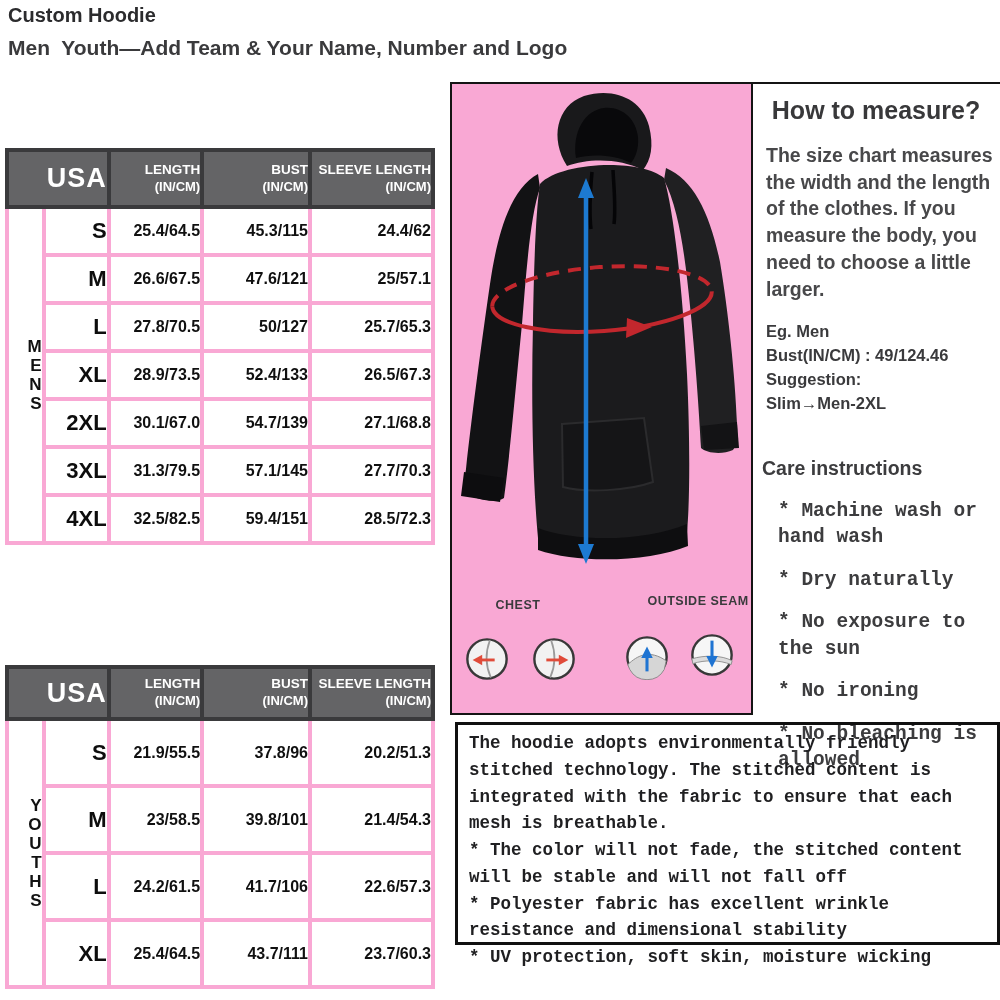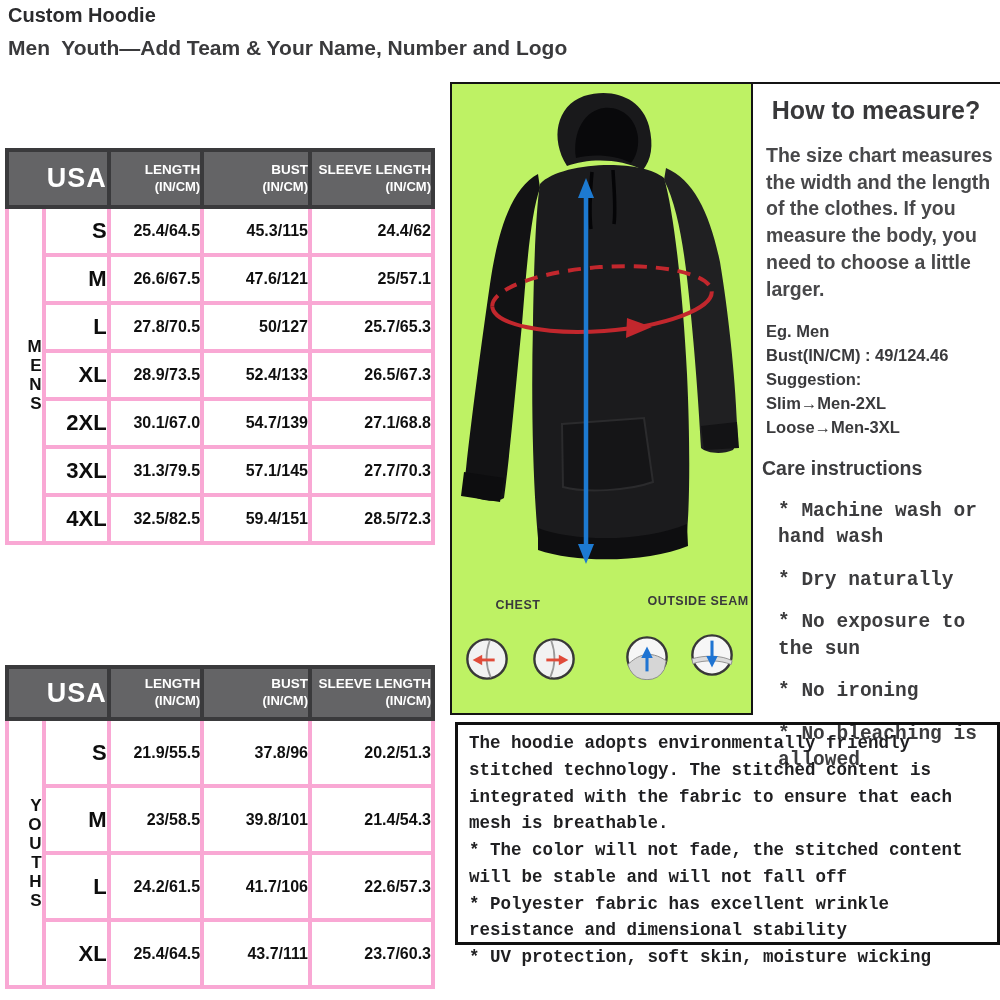--- a/index.html
+++ b/index.html
@@ -17,21 +17,21 @@
   table.size-tbl thead th{background:#646466;color:#fff;border-color:#3a3a3c;}
   th.usa-cell{font-size:27px;font-weight:700;letter-spacing:1px;}
   th.col-head{font-size:13.5px;font-weight:700;line-height:1.25;}
   th.col-head .sub{display:block;font-size:13px;font-weight:700;}
   td.grp-cell{background:#fff;}
   .vert-label{white-space:pre-line;font-size:17px;font-weight:700;line-height:1.12;color:#111;}
   td.size-cell{font-size:22px;font-weight:700;color:#0d0d0d;}
   td.val-cell{font-size:16px;font-weight:700;color:#101010;}
 
   
-  #hoodie-panel{left:450px;top:82px;width:303px;height:633px;border:2px solid #141414;box-sizing:border-box;background:#bef264;}
+  #hoodie-panel{left:450px;top:82px;width:303px;height:633px;border:2px solid #141414;box-sizing:border-box;background:#f9a8d4;}
   .diag-label{font-size:12.5px;font-weight:700;color:#3a3a3c;letter-spacing:.5px;text-align:center;}
   .m-icon{position:absolute;width:46px;height:46px;}
 
   
   #top-rule{left:753px;top:82px;width:247px;height:2px;background:#141414;}
   .measure-heading{left:756px;top:96px;width:240px;text-align:center;font-size:25px;font-weight:700;color:#38383a;}
   .measure-intro{left:766px;top:142px;width:230px;font-size:19.5px;line-height:1.37;font-weight:700;color:#48484a;}
   .eg-block{left:766px;top:320px;width:230px;font-size:16.5px;line-height:1.45;font-weight:700;color:#3a3a3c;}
   .care-block{left:762px;top:455px;width:234px;font-size:19.5px;line-height:1.36;font-weight:700;color:#3c3c3e;}
   .care-block .care-item{margin:16px;font-family:Liberation Mono, monospace;}
@@ -229,21 +229,20 @@
   </div>
 
   <div class="abs measure-heading">How to measure?</div>
   <div class="abs measure-intro">The size chart measures the width and the length of the clothes.  If you measure the body, you need to choose a little larger.</div>
 
   <div class="abs eg-block">
     <div>Eg. Men</div>
     <div>Bust(IN/CM) : 49/124.46</div>
     <div>Suggestion:</div>
     <div>Slim→Men-2XL</div>
-    <div>Loose→Men-3XL</div>
   </div>
 
   <div class="abs care-block">
     <div>Care instructions</div>
     <div class="care-item">* Machine wash or hand wash</div>
     <div class="care-item">* Dry naturally</div>
     <div class="care-item">* No exposure to the sun</div>
     <div class="care-item">* No ironing</div>
     <div class="care-item">* No bleaching is allowed</div>
   </div>

